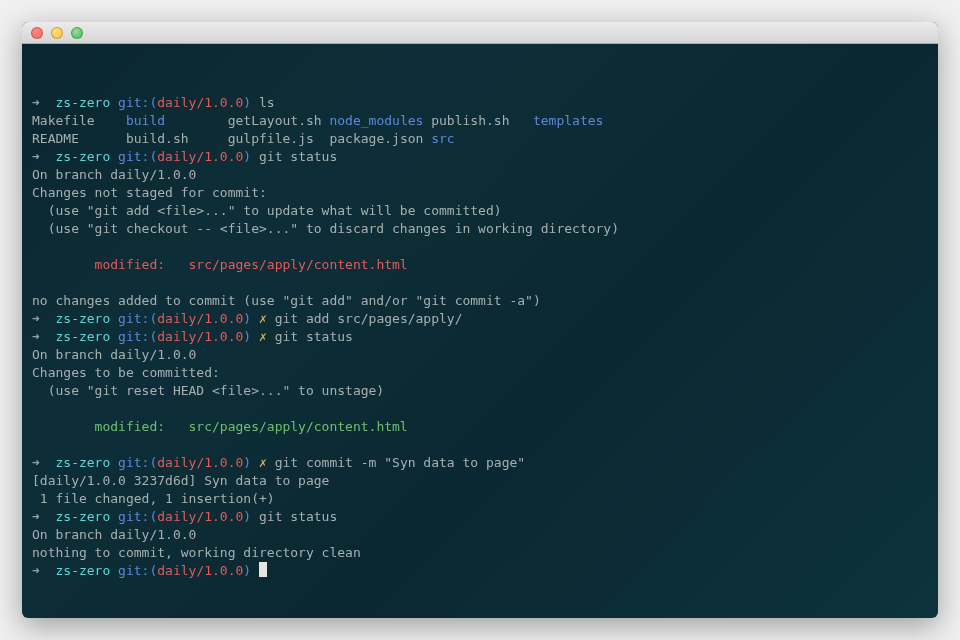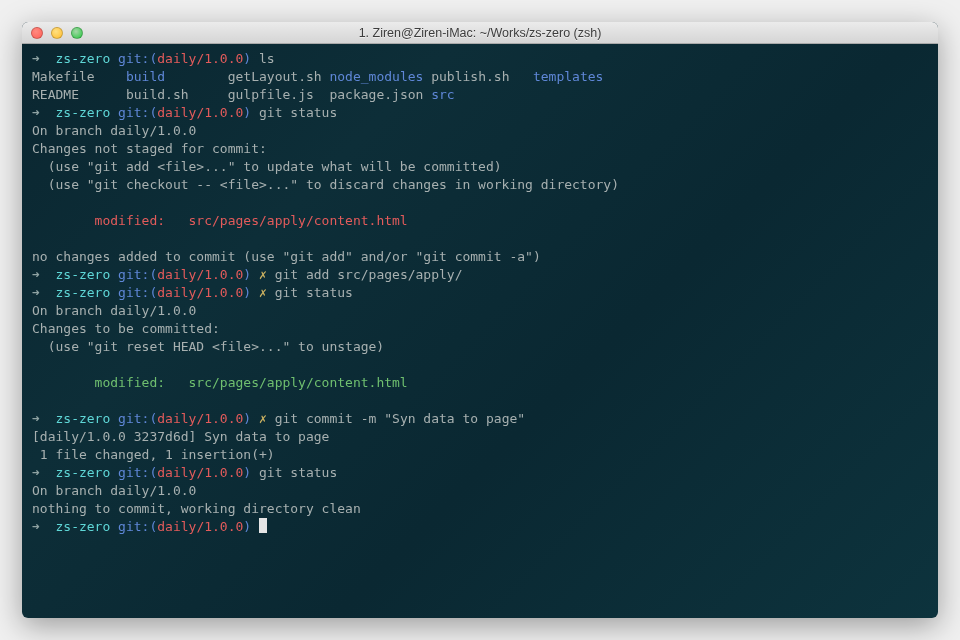--- a/index.html
+++ b/index.html
@@ -57,20 +57,21 @@
   }
   .term {
     flex: 1;
     padding: 6px 10px 10px 10px;
     font-size: 13px;
     line-height: 18px;
     white-space: pre;
     color: #a7b0b0;
     overflow: hidden;
     font-family: "Menlo", "Monaco", "Consolas", monospace;
+    margin-top: 44px;
   }
   .arrow { color: #8fa3a3; }
   .cyan { color: #5fd7d7; }
   .red { color: #e35b5b; }
   .blue { color: #5f87d7; }
   .green { color: #6fbf6f; }
   .yellow { color: #c9b060; }
   .txt { color: #a7b0b0; }
   .cursor {
     display: inline-block;
@@ -83,21 +84,20 @@
 </head>
 <body>
 
 <div class="window">
   <div class="titlebar">
     <div class="traffic-lights">
       <div class="tl red"></div>
       <div class="tl yellow"></div>
       <div class="tl green"></div>
     </div>
-    <div class="title">1. Ziren@Ziren-iMac: ~/Works/zs-zero (zsh)</div>
   </div>
 
   <div class="term"><span class="arrow">➜</span>  <span class="cyan">zs-zero</span> <span class="blue">git:(</span><span class="red">daily/1.0.0</span><span class="blue">)</span> <span class="txt">ls</span>
 <span class="txt">Makefile</span>    <span class="blue">build</span>        <span class="txt">getLayout.sh</span> <span class="blue">node_modules</span> <span class="txt">publish.sh</span>   <span class="blue">templates</span>
 <span class="txt">README</span>      <span class="txt">build.sh</span>     <span class="txt">gulpfile.js</span>  <span class="txt">package.json</span> <span class="blue">src</span>
 <span class="arrow">➜</span>  <span class="cyan">zs-zero</span> <span class="blue">git:(</span><span class="red">daily/1.0.0</span><span class="blue">)</span> <span class="txt">git status</span>
 <span class="txt">On branch daily/1.0.0</span>
 <span class="txt">Changes not staged for commit:</span>
 <span class="txt">  (use "git add &lt;file&gt;..." to update what will be committed)</span>
 <span class="txt">  (use "git checkout -- &lt;file&gt;..." to discard changes in working directory)</span>

